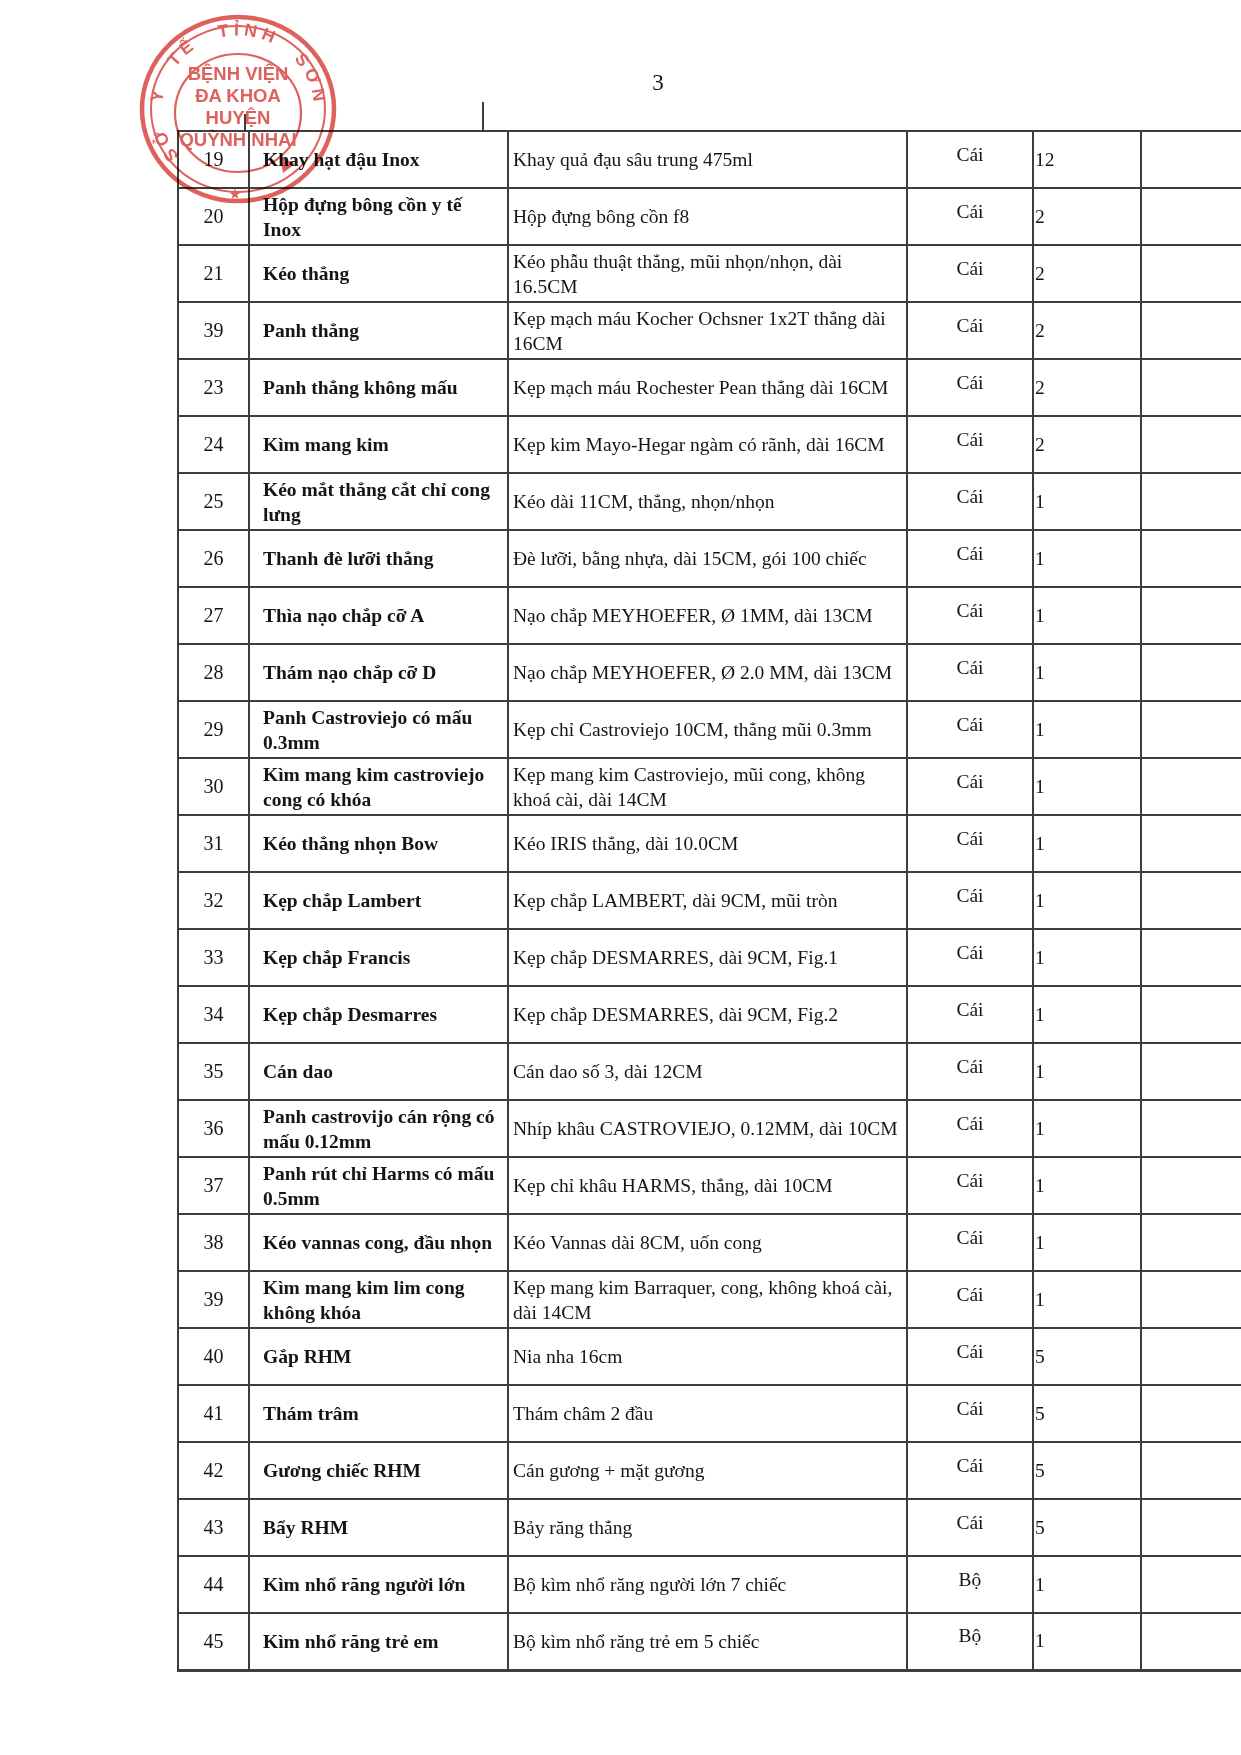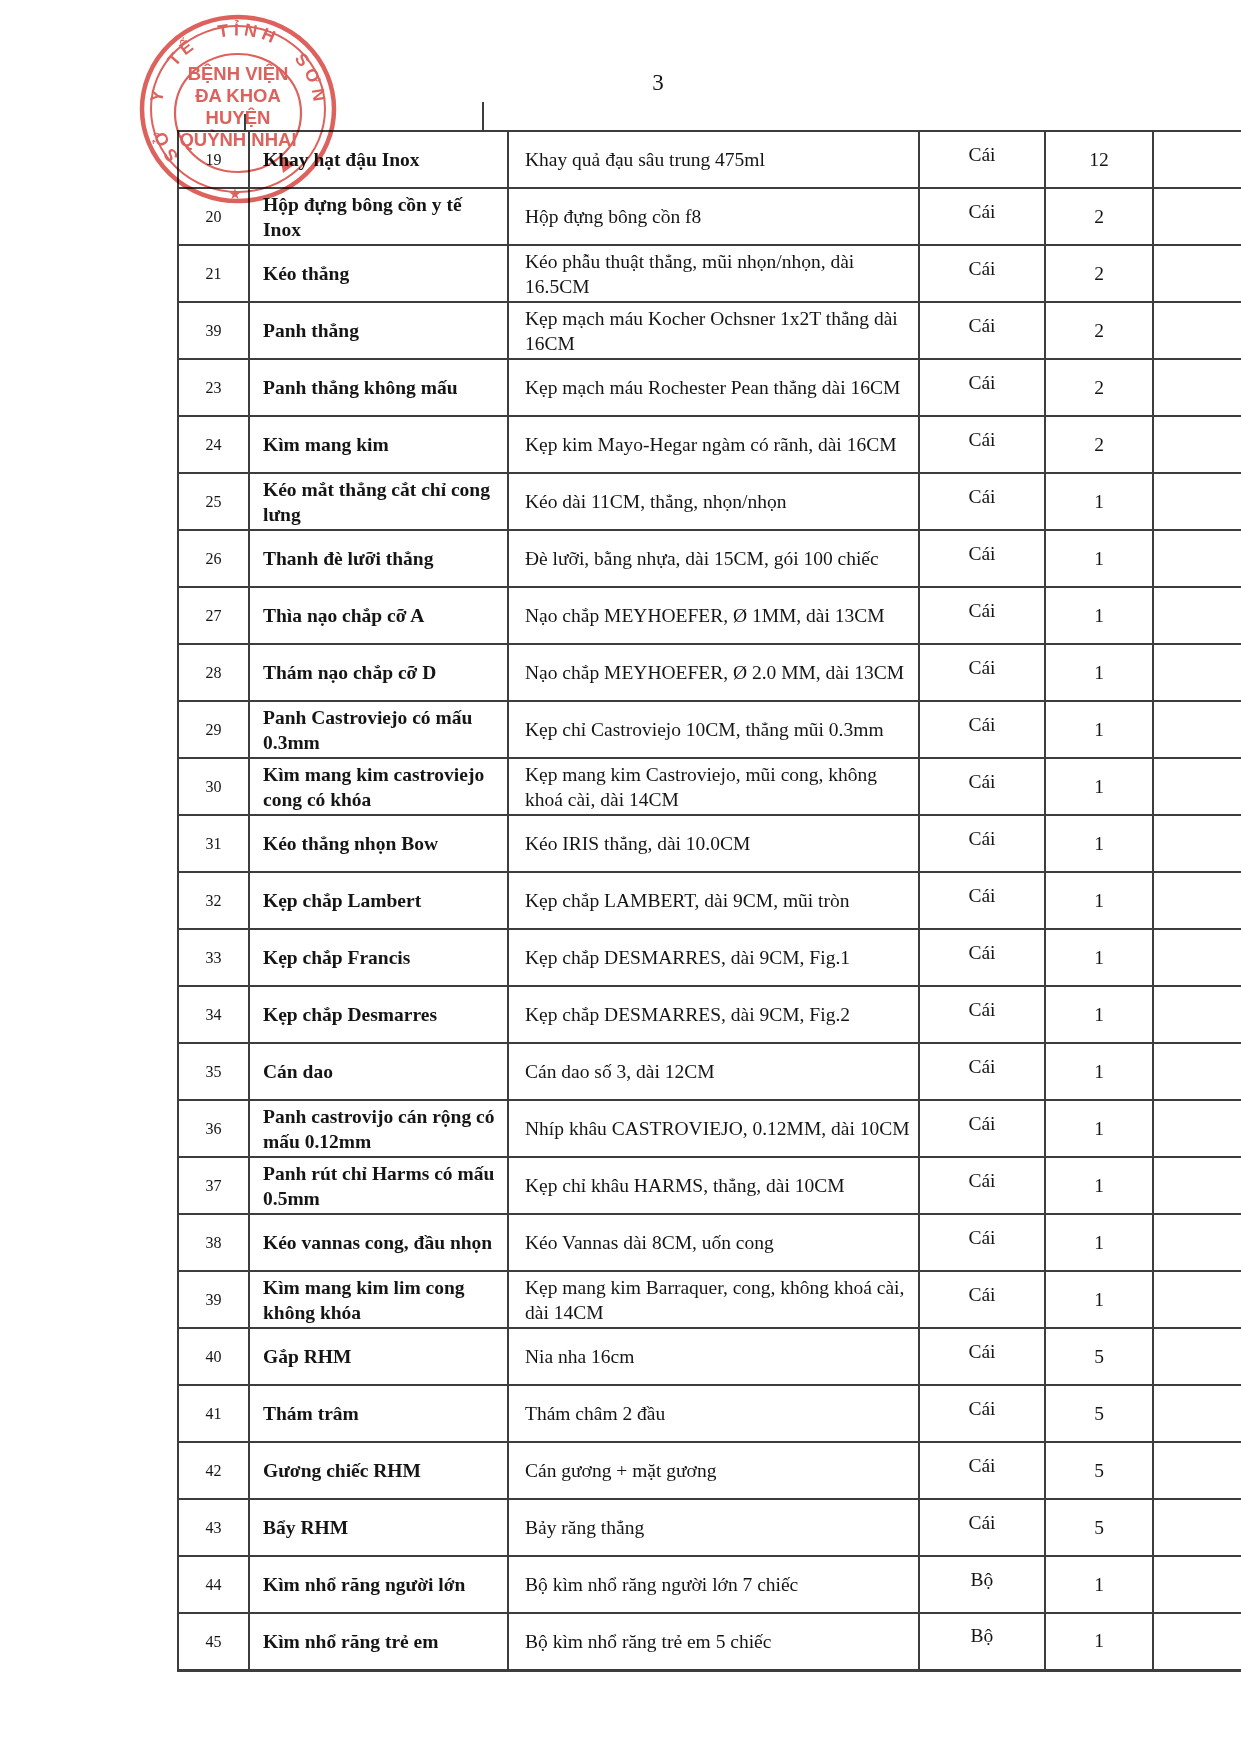--- a/index.html
+++ b/index.html
@@ -26,25 +26,25 @@
     table-layout:fixed;
     font-size:19.5px;
   }
   table.equip td{
     border:2px solid #3d3d3d;
     vertical-align:middle;
     line-height:25px;
     overflow:hidden;
   }
   table.equip tr{height:57px;}
-  td.col-no{width:67px;text-align:center;font-size:16px;}
+  td.col-no{width:67px;text-align:center;font-size:20px;}
   td.col-name{width:238px;padding:2px 6px 2px 13px;font-weight:bold;}
-  td.col-desc{width:385px;padding:2px 8px 2px 16px;}
+  td.col-desc{width:385px;padding:2px 8px 2px 4px;}
   td.col-unit{width:122px;text-align:center;padding-bottom:12px;}
-  td.col-qty{width:104px;text-align:center;padding-top:0;}
+  td.col-qty{width:104px;padding-top:0;}
   td.col-blank{width:117px;}
   table.equip{border-bottom:3px solid #3d3d3d;}
   
   .stub{position:absolute;width:2px;background:#3d3d3d;}
   .stub.s1{left:244px;top:114px;height:16px;}
   .stub.s2{left:482px;top:102px;height:28px;}
   
   .stamp{
     position:absolute;
     left:112px;top:-6px;

